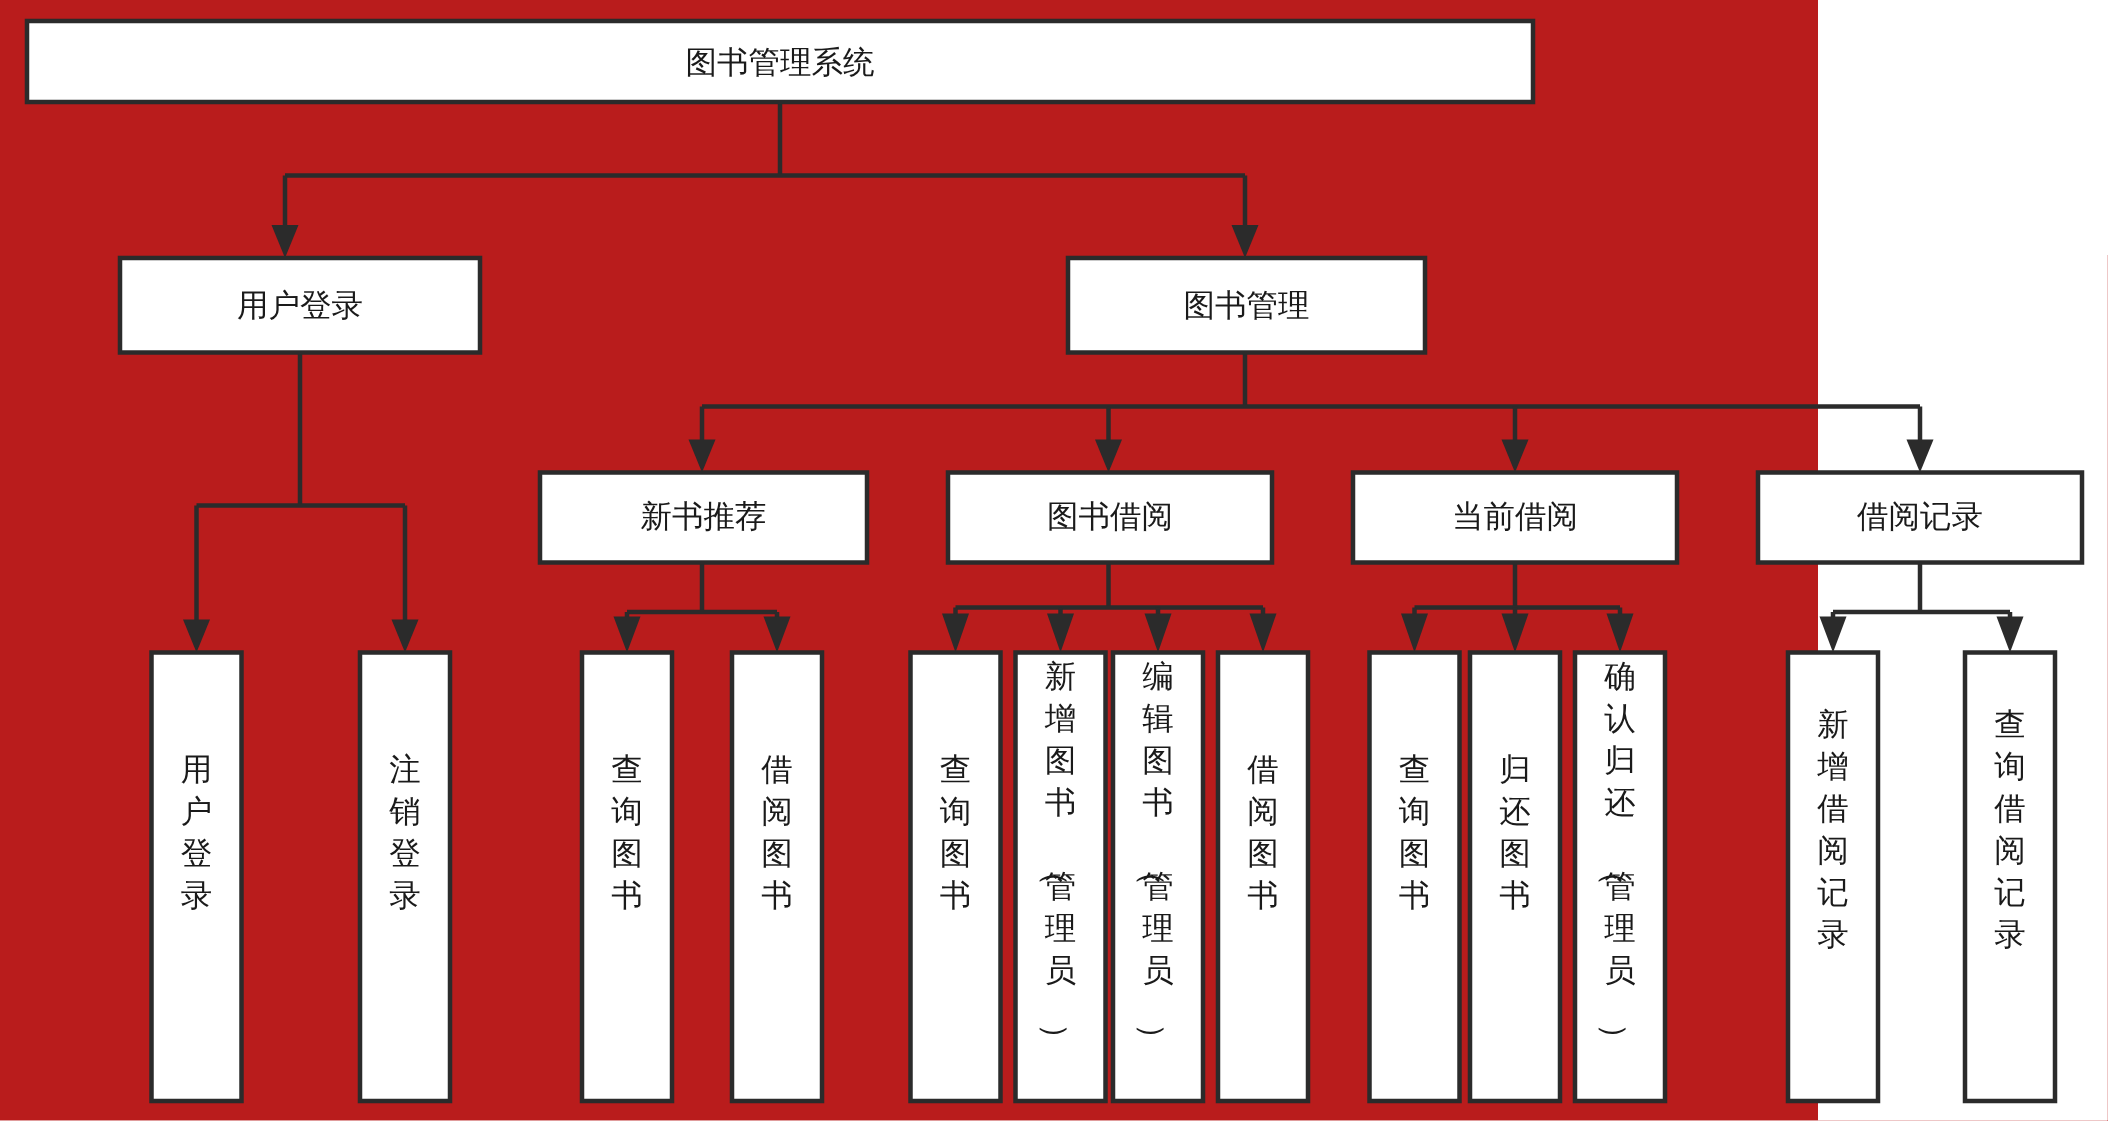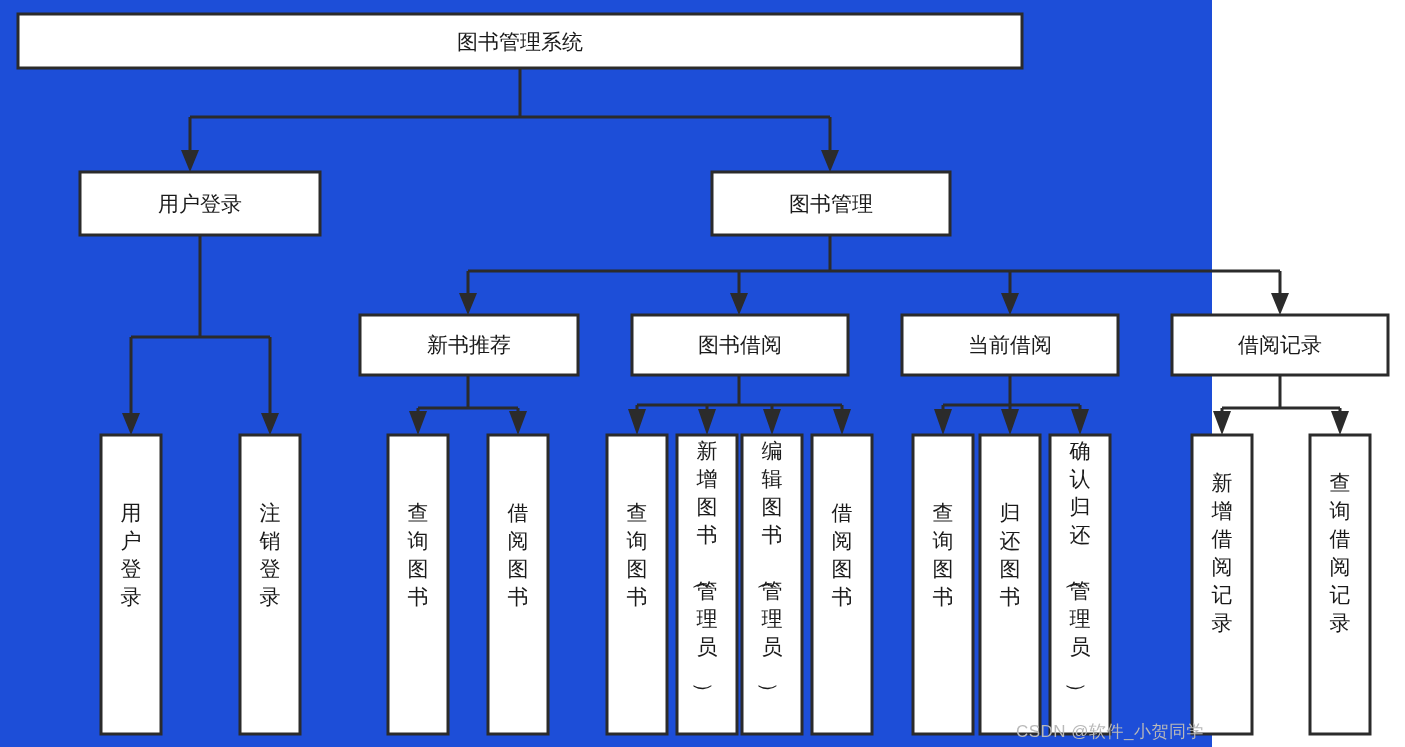--- a/index.html
+++ b/index.html
@@ -10,21 +10,21 @@
   body {
     width: 1405px;
     height: 747px;
     font-family: "Liberation Sans", "DejaVu Sans", sans-serif;
     overflow: hidden;
   }
   #diagram-root {
     position: relative;
     width: 1212px;
     height: 747px;
-    background: #1d4ed8;
+    background: #b91c1c;
   }
   svg#flow-svg {
     position: absolute;
     left: 0;
     top: 0;
     width: 1405px;
     height: 747px;
   }
   .node-box {
     fill: #ffffff;
@@ -220,15 +220,14 @@
         <text class="node-label-v vlabel" x="1222" y="490"><tspan x="1222" dy="0">新</tspan><tspan x="1222" dy="28">增</tspan><tspan x="1222" dy="28">借</tspan><tspan x="1222" dy="28">阅</tspan><tspan x="1222" dy="28">记</tspan><tspan x="1222" dy="28">录</tspan></text>
       </g>
       <g>
         <rect class="node-box" x="1310" y="435" width="60" height="299"></rect>
         <text class="node-label-v vlabel" x="1340" y="490"><tspan x="1340" dy="0">查</tspan><tspan x="1340" dy="28">询</tspan><tspan x="1340" dy="28">借</tspan><tspan x="1340" dy="28">阅</tspan><tspan x="1340" dy="28">记</tspan><tspan x="1340" dy="28">录</tspan></text>
       </g>
 
     </g>
   </svg>
 
-  <div class="watermark-text">CSDN @软件_小贺同学</div>
 
 </div>
 
 </body></html>

